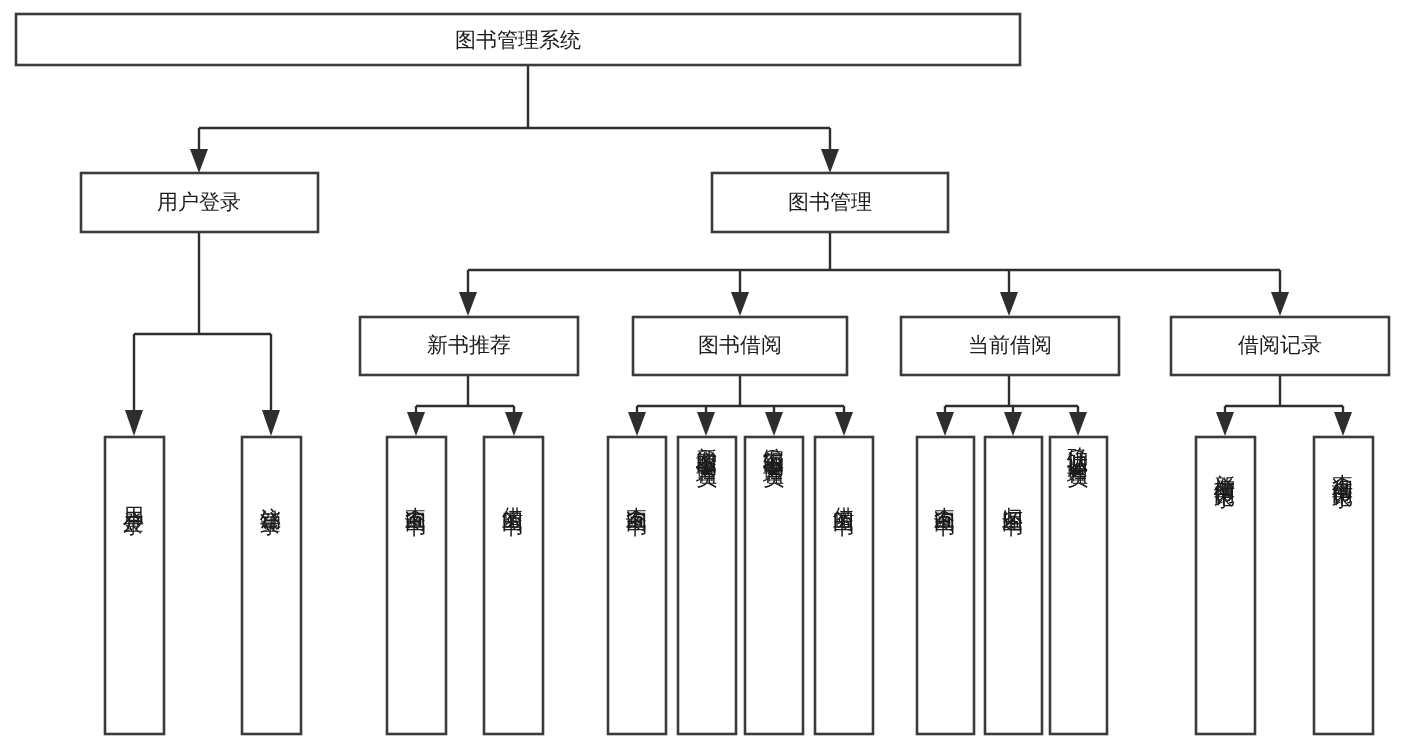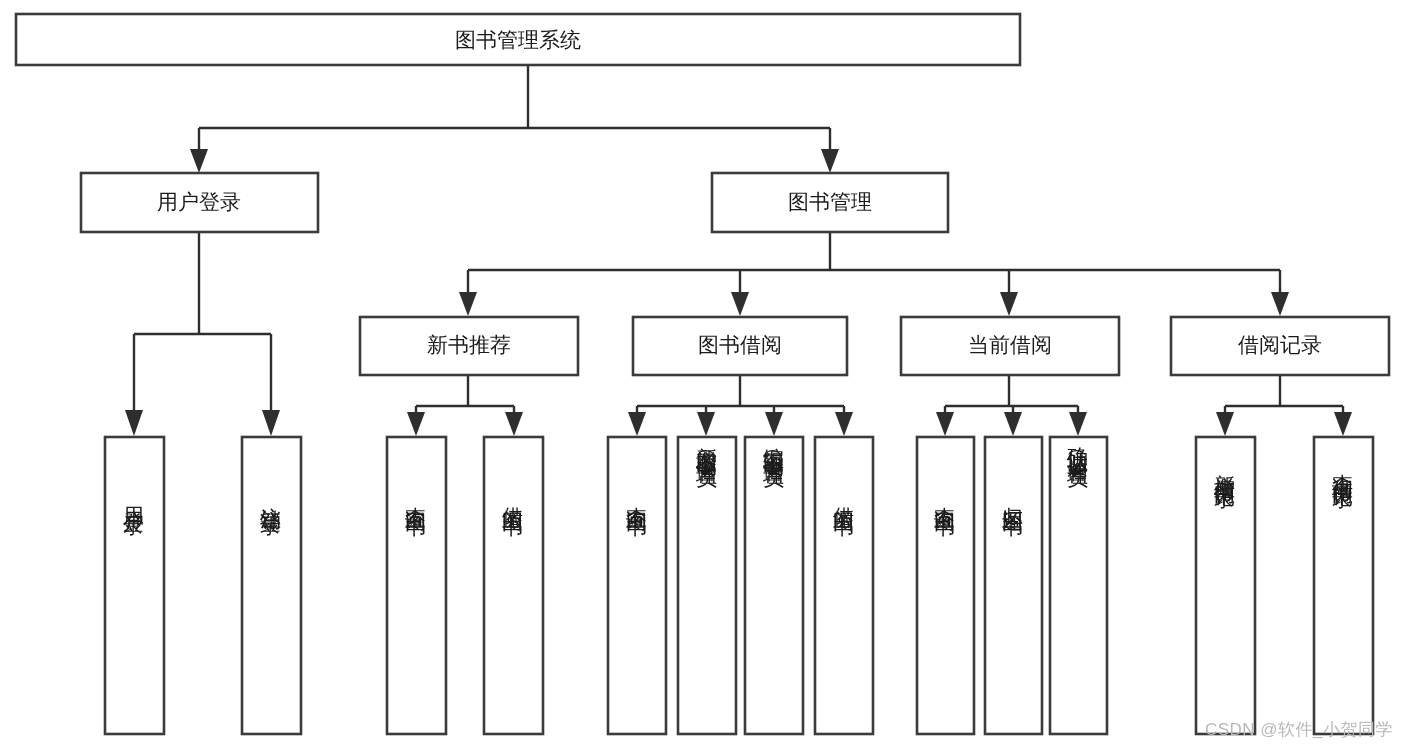--- a/index.html
+++ b/index.html
@@ -235,14 +235,13 @@
         <text class="node-label-v" x="1225" y="466" text-anchor="middle">新增借阅记录</text>
       </g>
 
       <g>
         <rect class="node-box" x="1314" y="437" width="59" height="297"></rect>
         <text class="node-label-v" x="1343" y="466" text-anchor="middle">查询借阅记录</text>
       </g>
     </g>
   </svg>
 
-  <div class="watermark">CSDN @软件_小贺同学</div>
 </div>
 
 </body></html>

